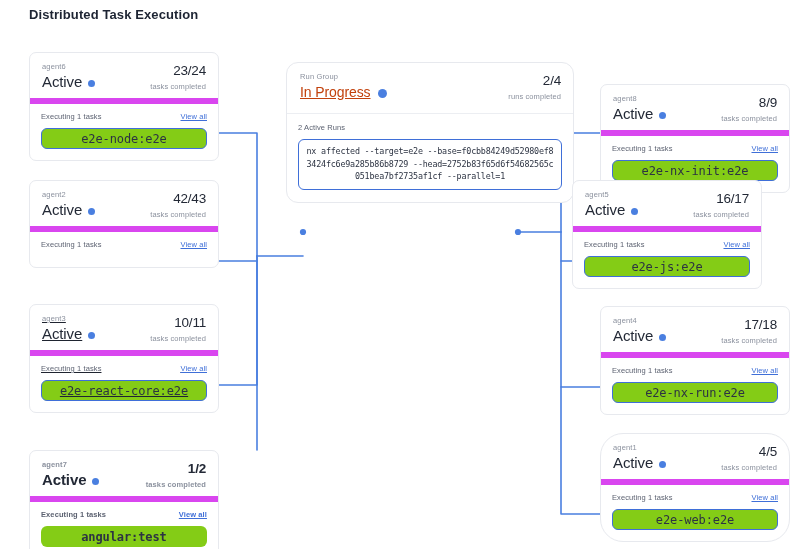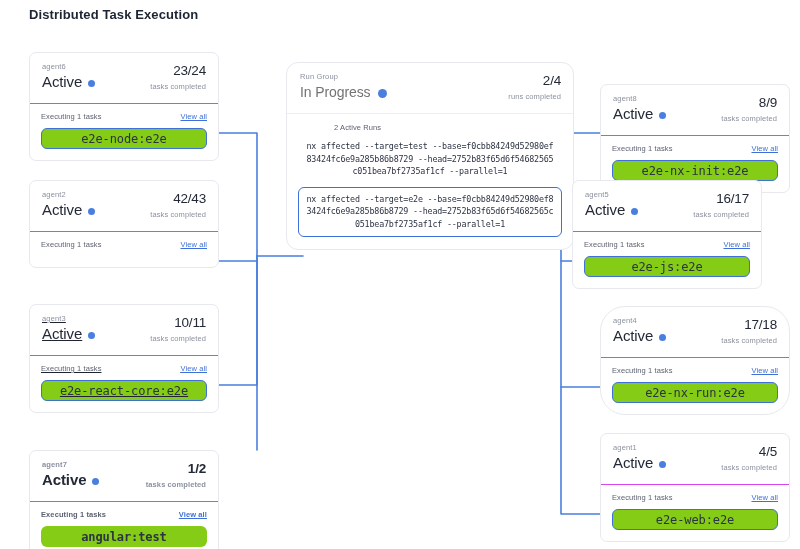--- a/index.html
+++ b/index.html
@@ -45,21 +45,21 @@
   .agent-card {
     position: absolute;
     width: 190px;
     background: #ffffff;
     border: 1px solid #e7e9ee;
     border-radius: 7px;
     box-sizing: border-box;
   }
   .card-top {
     padding: 9px 12px 10px 12px;
-    border-bottom: 1px solid #d946ef;
+    border-bottom: 6px solid #d946ef;
     position: relative;
     height: 51px;
     box-sizing: border-box;
   }
   .agent-name {
     font-size: 7.5px;
     color: #8b919e;
     letter-spacing: 0.15px;
     line-height: 10px;
   }
@@ -162,33 +162,33 @@
     box-sizing: border-box;
   }
   #rg-label {
     font-size: 7.5px;
     color: #8b919e;
     letter-spacing: 0.15px;
     line-height: 10px;
   }
   #rg-status {
     font-size: 14px;
-    color: #737373;
+    color: #c2410c;
     line-height: 18px;
     letter-spacing: -0.1px;
+    text-decoration: underline;
   }
   #rg-body {
     padding: 9px 11px 12px 11px;
   }
   #rg-active-runs {
     font-size: 7.5px;
     color: #5c6271;
     letter-spacing: 0.1px;
     margin-bottom: 6px;
-    margin-left: 36px;
   }
   .cmd {
     font-family: "DejaVu Sans Mono", "Liberation Mono", monospace;
     font-size: 8.4px;
     line-height: 12.5px;
     color: #2c3342;
     text-align: center;
     letter-spacing: -0.2px;
     word-break: break-all;
     padding: 2px 7px;
@@ -326,21 +326,20 @@
         <span id="rg-status">In Progress</span>
         <span class="status-dot" style="width:9px;height:9px;margin-left:7px;margin-top:3px;"></span>
       </div>
       <div class="count-block">
         <div class="count-value">2/4</div>
         <div class="count-label">runs completed</div>
       </div>
     </div>
     <div id="rg-body">
       <div id="rg-active-runs">2 Active Runs</div>
-      <div class="cmd">nx affected --target=test --base=f0cbb84249d52980ef83424fc6e9a285b86b8729 --head=2752b83f65d6f54682565c051bea7bf2735af1cf --parallel=1</div>
       <div class="cmd boxed">nx affected --target=e2e --base=f0cbb84249d52980ef83424fc6e9a285b86b8729 --head=2752b83f65d6f54682565c051bea7bf2735af1cf --parallel=1</div>
     </div>
   </div>
 
   <div class="agent-card" style="left:600px; top:52px;margin-top:32px;">
     <div class="card-top">
       <div class="agent-name">agent8</div>
       <div class="status-row">
         <span class="status-text">Active</span>
         <span class="status-dot"></span>
@@ -373,42 +372,42 @@
     </div>
     <div class="card-bottom">
       <div class="exec-row">
         <span class="exec-label">Executing 1 tasks</span>
         <span class="view-all">View all</span>
       </div>
       <div class="task-chip">e2e-js:e2e</div>
     </div>
   </div>
 
-  <div class="agent-card" style="left:600px; top:306px;border-radius:25px;">
+  <div class="agent-card" style="left:600px; top:306px;">
     <div class="card-top">
       <div class="agent-name">agent4</div>
       <div class="status-row">
         <span class="status-text">Active</span>
         <span class="status-dot"></span>
       </div>
       <div class="count-block">
         <div class="count-value">17/18</div>
         <div class="count-label">tasks completed</div>
       </div>
     </div>
     <div class="card-bottom">
       <div class="exec-row">
         <span class="exec-label">Executing 1 tasks</span>
         <span class="view-all">View all</span>
       </div>
       <div class="task-chip">e2e-nx-run:e2e</div>
     </div>
   </div>
 
-  <div class="agent-card" style="left:600px; top:433px;">
+  <div class="agent-card" style="left:600px; top:433px;border-radius:23px;">
     <div class="card-top">
       <div class="agent-name">agent1</div>
       <div class="status-row">
         <span class="status-text">Active</span>
         <span class="status-dot"></span>
       </div>
       <div class="count-block">
         <div class="count-value">4/5</div>
         <div class="count-label">tasks completed</div>
       </div>

